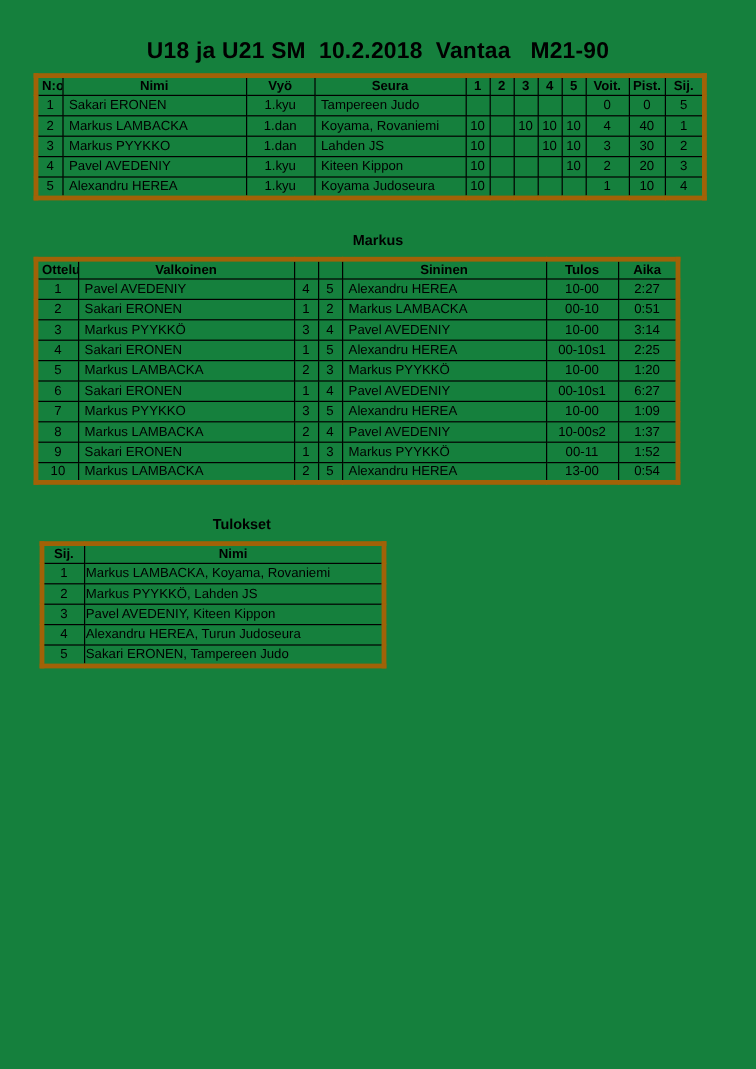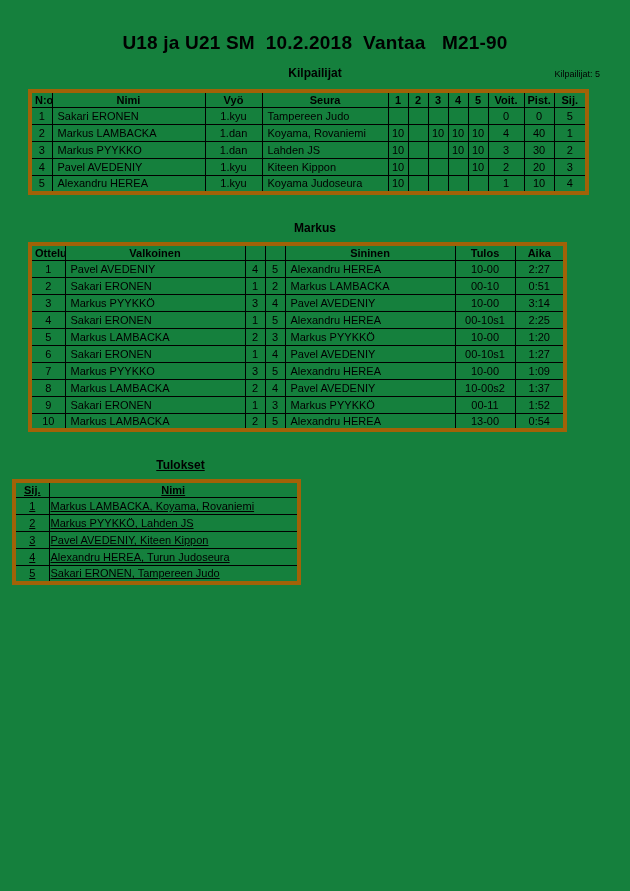--- a/index.html
+++ b/index.html
@@ -62,35 +62,31 @@
     text-align: center;
     height: 16px;
   }
   .tbl td { text-align: center; }
   #table-kilpailijat { width: 557px; }
   #table-kilpailijat td.c1, #table-kilpailijat td.c3 { text-align: left; padding-left: 5px; }
   #table-ottelut { width: 535px; }
   #table-ottelut td.c1, #table-ottelut td.c4 { text-align: left; padding-left: 5px; }
   #table-tulokset { width: 285px; }
   #table-tulokset td.c1 { text-align: left; padding-left: 1px; }
-  .tulokset-wrap { width: 337px; margin-left: 12px; text-decoration: underline; }
+  .tulokset-wrap { width: 337px; margin-left: 33px; }
   .tulokset-wrap .section-heading { margin-top: 26px; }
   .tulokset-wrap .tbl { margin-left: 0; }
 </style>
 </head>
 <body>
 
 <div class="page">
 
   <div class="doc-title">U18 ja U21 SM  10.2.2018  Vantaa   M21-90</div>
 
-  <div class="section-heading-row">
-    <div class="section-heading">Kilpailijat</div>
-    <div class="count-label">Kilpailijat: 5</div>
-  </div>
 
   <table class="tbl" id="table-kilpailijat">
     <colgroup>
       <col style="width:22px">
         <col style="width:153px">
         <col style="width:57px">
         <col style="width:126px">
       <col style="width:20px">
         <col style="width:20px">
         <col style="width:20px">
@@ -259,21 +255,21 @@
           <td class="c5">10-00</td>
           <td class="c6">1:20</td>
         </tr>
         <tr>
           <td class="c0">6</td>
           <td class="c1">Sakari ERONEN</td>
           <td class="c2">1</td>
           <td class="c3">4</td>
           <td class="c4">Pavel AVEDENIY</td>
           <td class="c5">00-10s1</td>
-          <td class="c6">1:27</td>
+          <td class="c6">6:27</td>
         </tr>
         <tr>
           <td class="c0">7</td>
           <td class="c1">Markus PYYKKO</td>
           <td class="c2">3</td>
           <td class="c3">5</td>
           <td class="c4">Alexandru HEREA</td>
           <td class="c5">10-00</td>
           <td class="c6">1:09</td>
         </tr>

